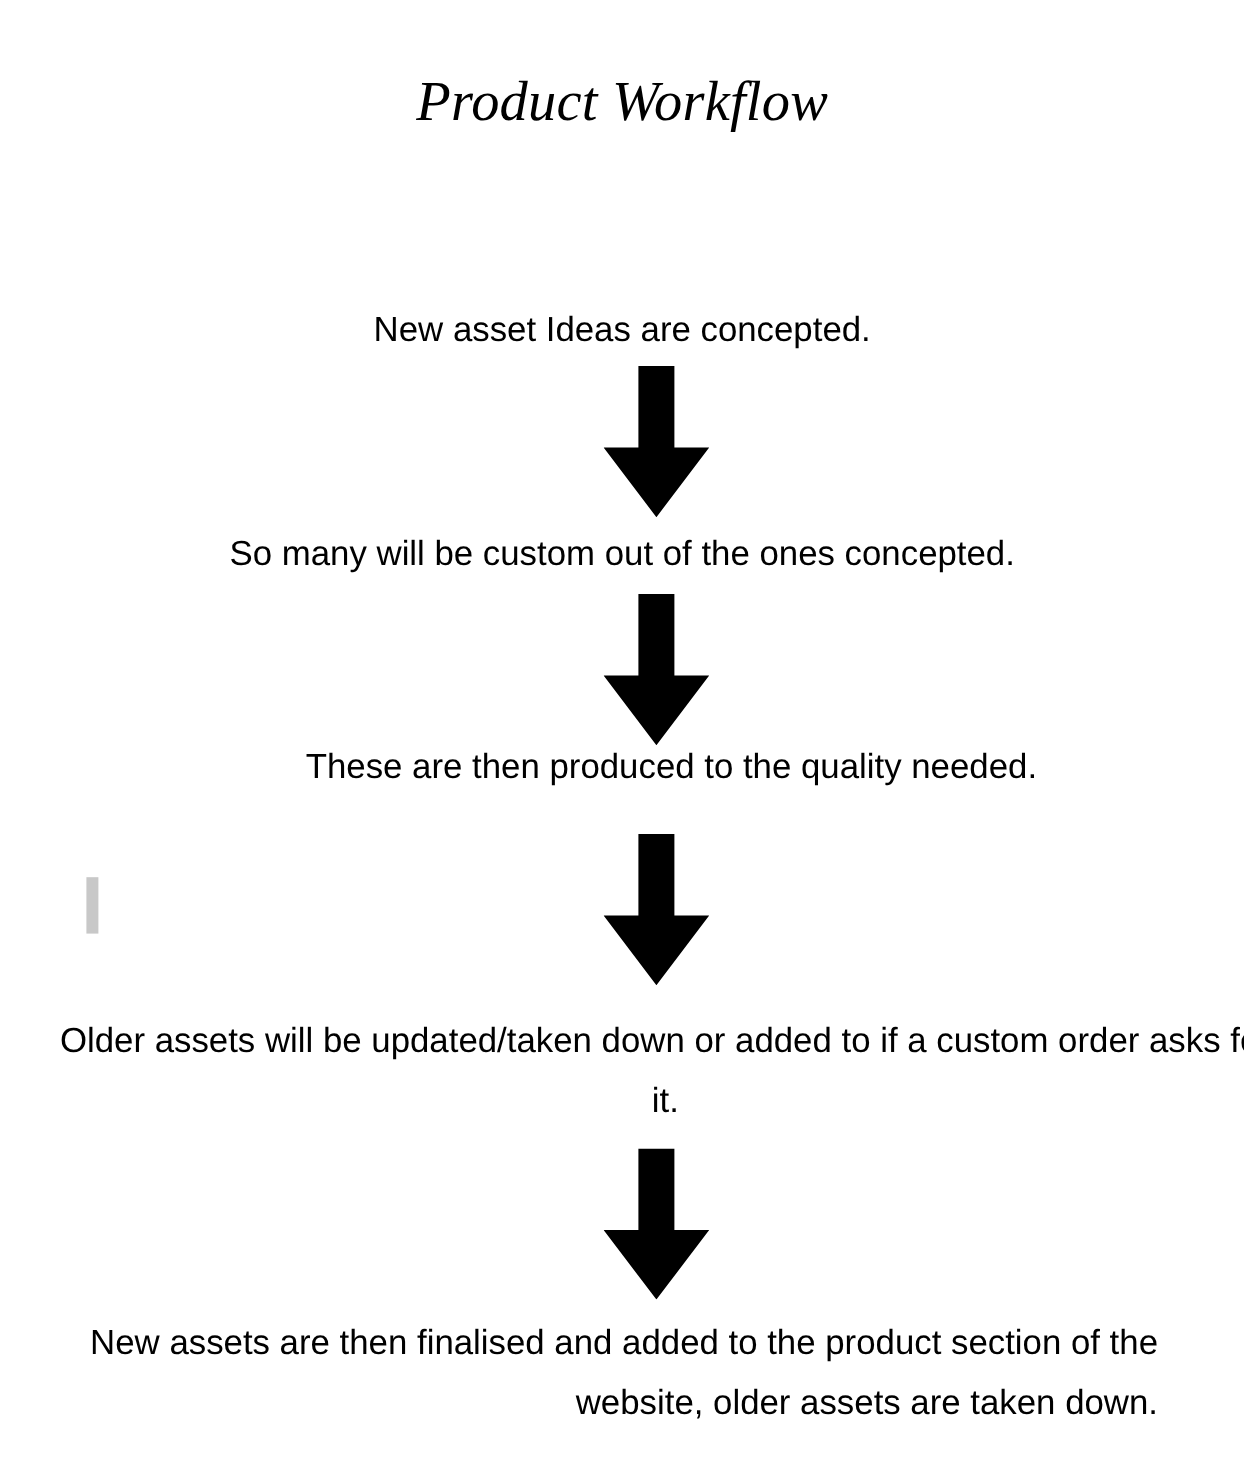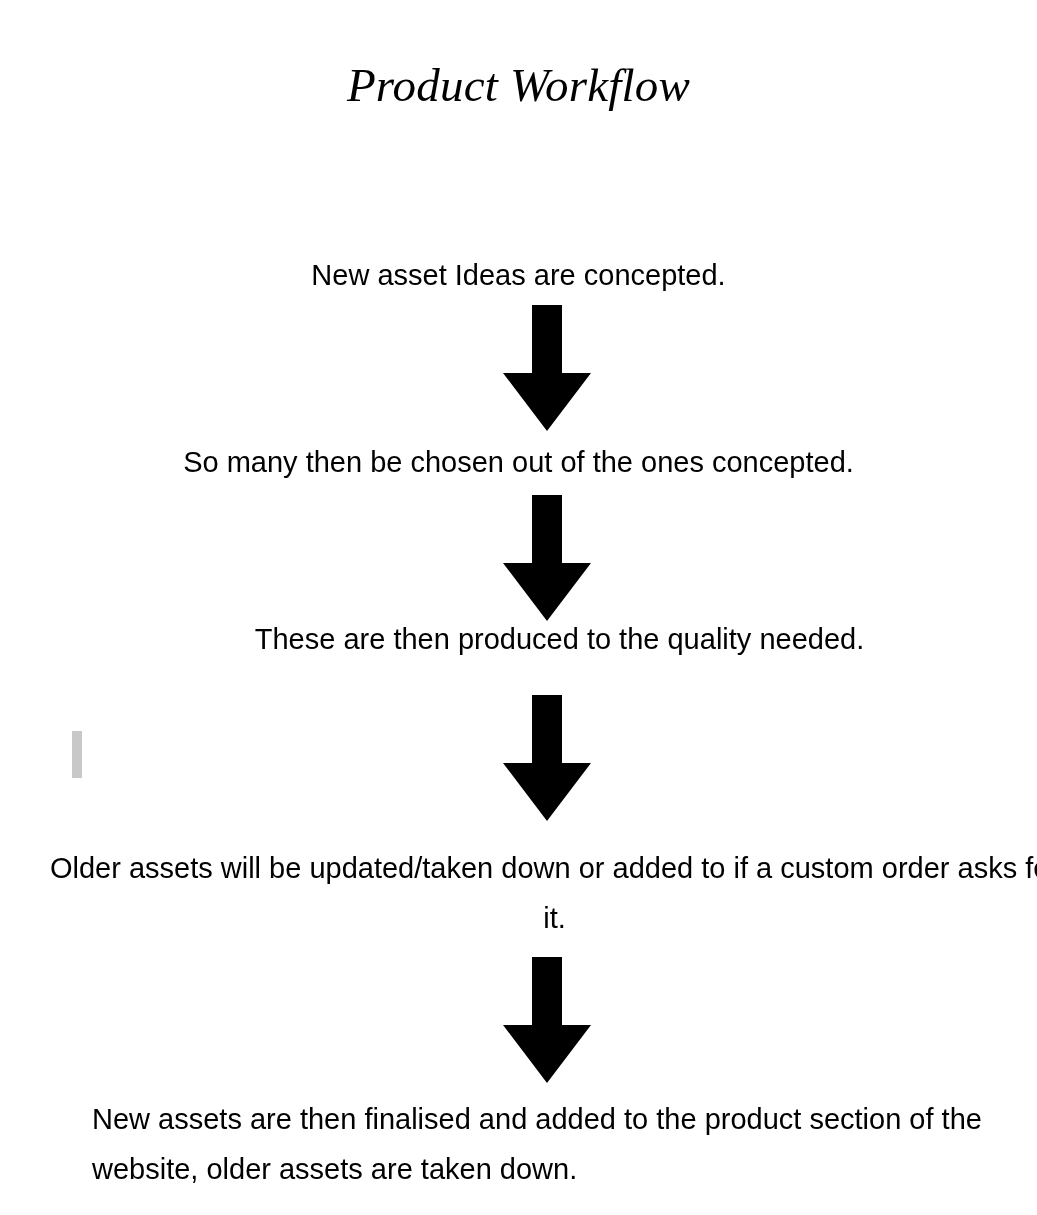--- a/index.html
+++ b/index.html
@@ -47,22 +47,22 @@
     color: #000000;
   }
 
   .step-1 { top: 250px; }
   .step-2 { top: 437px; }
   .step-3 { top: 614px; margin-left: 41px; }
   .step-4 { top: 843px; margin-left: 36px; }
   .step-5 { top: 1094px; }
 
   .step-5 {
-    text-align: left;
-    padding-left: 92px;
+    text-align: right;
+    padding-left: 72px;
     width: 893px;
   }
 
   .arrow {
     position: absolute;
     width: 88px;
     height: 126px;
   }
 
   .arrow svg {
@@ -93,21 +93,21 @@
   <div class="title">Product Workflow</div>
 
   <div class="step step-1">New asset Ideas are concepted.</div>
 
   <div class="arrow arrow-1">
     <svg viewBox="0 0 88 126" xmlns="http://www.w3.org/2000/svg" aria-hidden="true">
       <polygon points="29,0 59,0 59,68 88,68 44,126 0,68 29,68" fill="#000000"></polygon>
     </svg>
   </div>
 
-  <div class="step step-2">So many then be chosen out of the ones concepted.</div>
+  <div class="step step-2">So many will be custom out of the ones concepted.</div>
 
   <div class="arrow arrow-2">
     <svg viewBox="0 0 88 126" xmlns="http://www.w3.org/2000/svg" aria-hidden="true">
       <polygon points="29,0 59,0 59,68 88,68 44,126 0,68 29,68" fill="#000000"></polygon>
     </svg>
   </div>
 
   <div class="step step-3">These are then produced to the quality needed.</div>
 
   <div class="arrow arrow-3">

